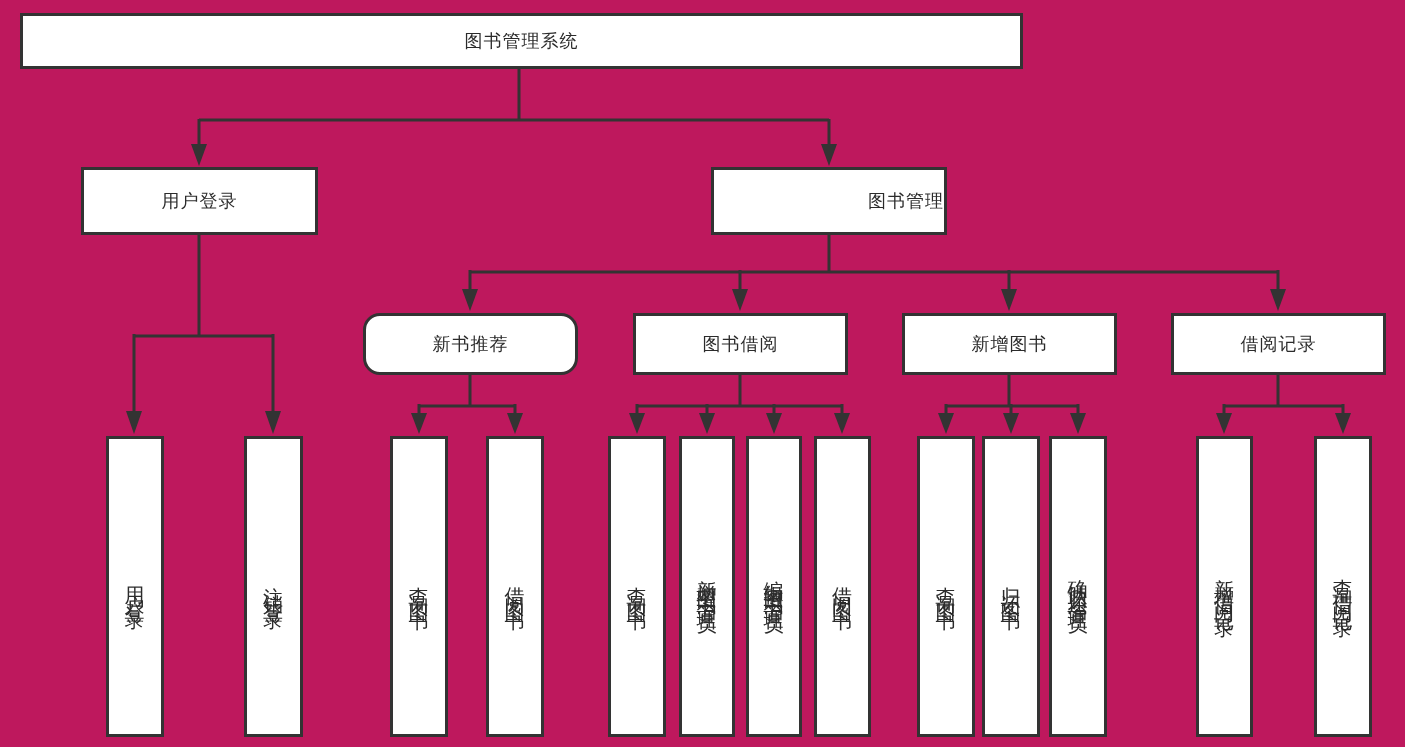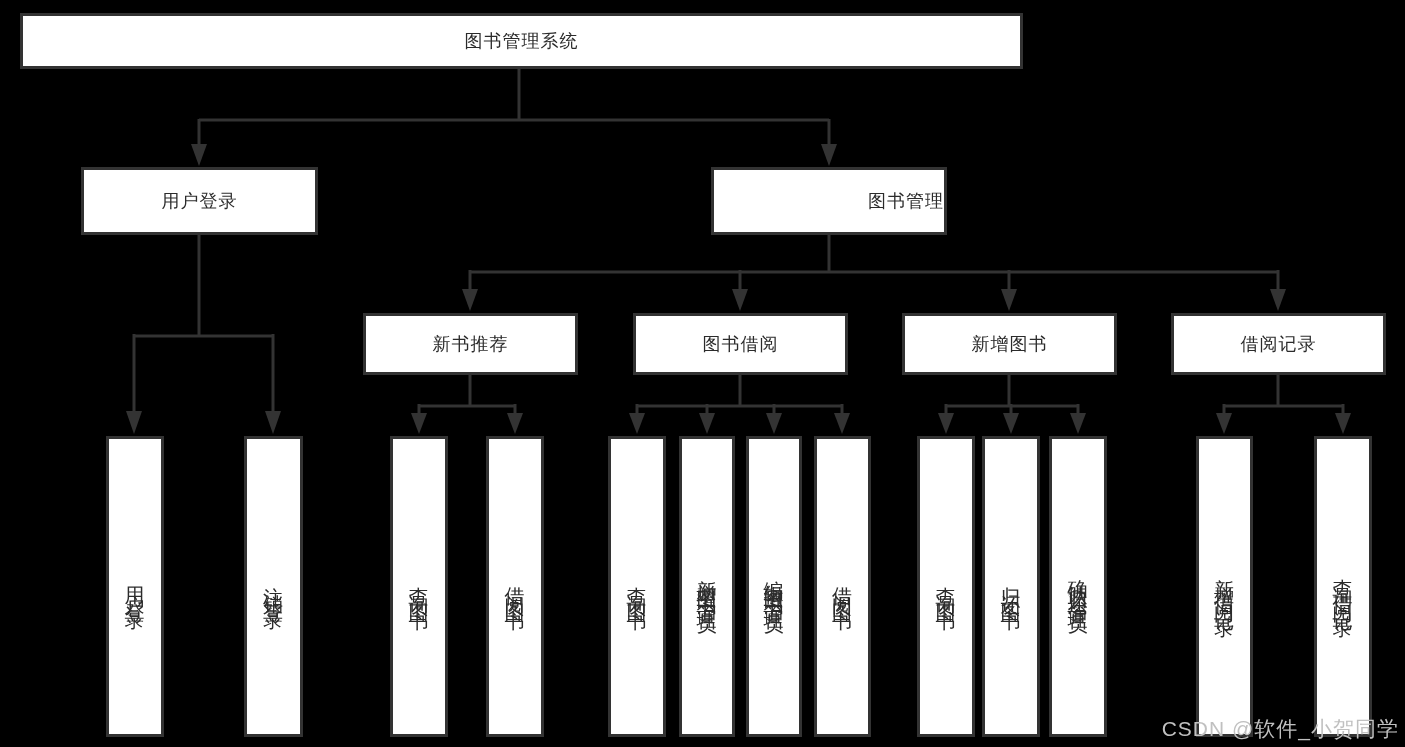--- a/index.html
+++ b/index.html
@@ -1,20 +1,20 @@
 <!DOCTYPE html>
 <html><head>
 <meta charset="utf-8">
 <style>
   html, body { margin: 0; padding: 0; background: #ffffff; }
   .canvas {
     position: relative;
     width: 1405px;
     height: 747px;
-    background: #000000;
+    background: #be185d;
     overflow: hidden;
     font-family: "Liberation Sans", "DejaVu Sans", sans-serif;
     color: #2b2b2b;
   }
   svg.wires {
     position: absolute;
     left: 0; top: 0;
     width: 1405px; height: 747px;
     z-index: 1;
   }
@@ -144,21 +144,21 @@
     <span class="hlabel">图书管理系统</span>
   </div>
 
   <div class="node" style="left:81px; top:167px; width:237px; height:68px;">
     <span class="hlabel">用户登录</span>
   </div>
   <div class="node" style="left:711px; top:167px; width:236px; height:68px;justify-content:flex-end;">
     <span class="hlabel">图书管理</span>
   </div>
 
-  <div class="node" style="left:363px; top:313px; width:215px; height:62px;">
+  <div class="node" style="left:363px; top:313px; width:215px; height:62px;border-radius:17px;">
     <span class="hlabel">新书推荐</span>
   </div>
   <div class="node" style="left:633px; top:313px; width:215px; height:62px;">
     <span class="hlabel">图书借阅</span>
   </div>
   <div class="node" style="left:902px; top:313px; width:215px; height:62px;">
     <span class="hlabel">新增图书</span>
   </div>
   <div class="node" style="left:1171px; top:313px; width:215px; height:62px;">
     <span class="hlabel">借阅记录</span>
@@ -201,15 +201,14 @@
     <span class="vlabel">确认归还（管理员）</span>
   </div>
 
   <div class="leaf" style="left:1196px; width:57px;">
     <span class="vlabel">新增借阅记录</span>
   </div>
   <div class="leaf" style="left:1314px; width:58px;">
     <span class="vlabel">查询借阅记录</span>
   </div>
 
-  <div class="watermark">CSDN @软件_小贺同学</div>
 
 </div>
 
 </body></html>

